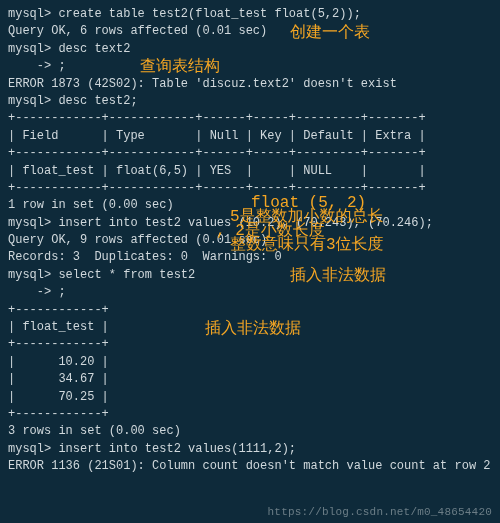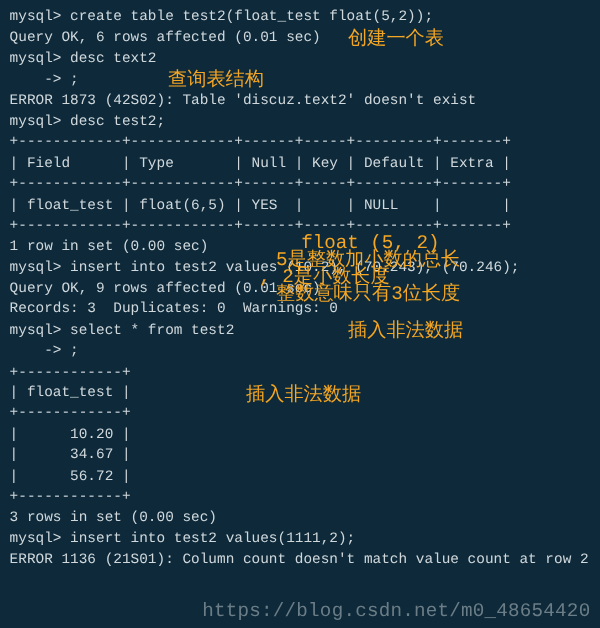--- a/index.html
+++ b/index.html
@@ -22,21 +22,21 @@
     position: absolute;
     font-family: Liberation Mono, monospace;
     font-size: 16px;
     white-space: pre;
   }
   .wm {
     position: absolute;
     bottom: 2px;
     right: 8px;
     color: #6b7d86;
-    font-size: 16px;
+    font-size: 11px;
     letter-spacing: 0.2px;
   }
 </style>
 </head>
 <body>
 
 <div class="line">mysql&gt; create table test2(float_test float(5,2));</div>
 <div class="line">Query OK, 6 rows affected (0.01 sec)</div>
 <div class="line"></div>
 <div class="line">mysql&gt; desc text2</div>
@@ -54,21 +54,21 @@
 <div class="line">Query OK, 9 rows affected (0.01 sec)</div>
 <div class="line">Records: 3  Duplicates: 0  Warnings: 0</div>
 <div class="line"></div>
 <div class="line">mysql&gt; select * from test2</div>
 <div class="line">    -&gt; ;</div>
 <div class="line">+------------+</div>
 <div class="line">| float_test |</div>
 <div class="line">+------------+</div>
 <div class="line">|      10.20 |</div>
 <div class="line">|      34.67 |</div>
-<div class="line">|      56.72 |</div>
+<div class="line">|      70.25 |</div>
 <div class="line">+------------+</div>
 <div class="line">3 rows in set (0.00 sec)</div>
 <div class="line"></div>
 <div class="line">mysql&gt; insert into test2 values(1111,2);</div>
 <div class="line">ERROR 1136 (21S01): Column count doesn't match value count at row 2</div>
 
 <span class="ann" style="left:290px; top:22px;">创建一个表</span>
 <span class="ann" style="left:140px; top:56px;">查询表结构</span>
 <span class="ann" style="left:230px; top:192px;margin-left:21px;">float (5, 2)</span>
 <span class="ann" style="left:230px; top:206px;">5是整数加小数的总长</span>

